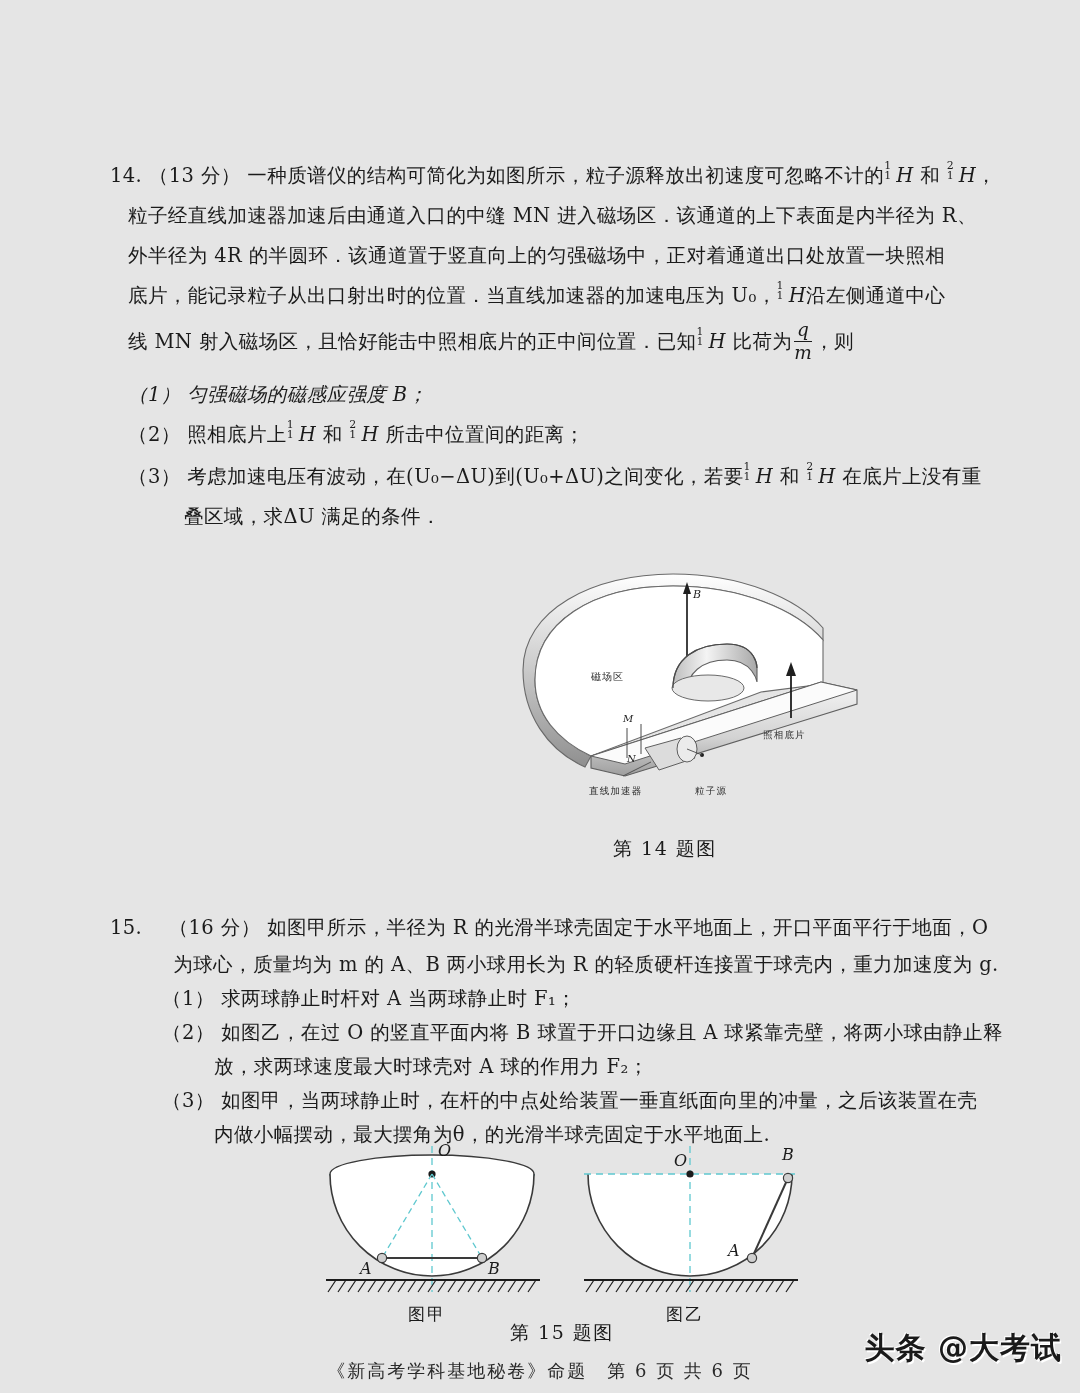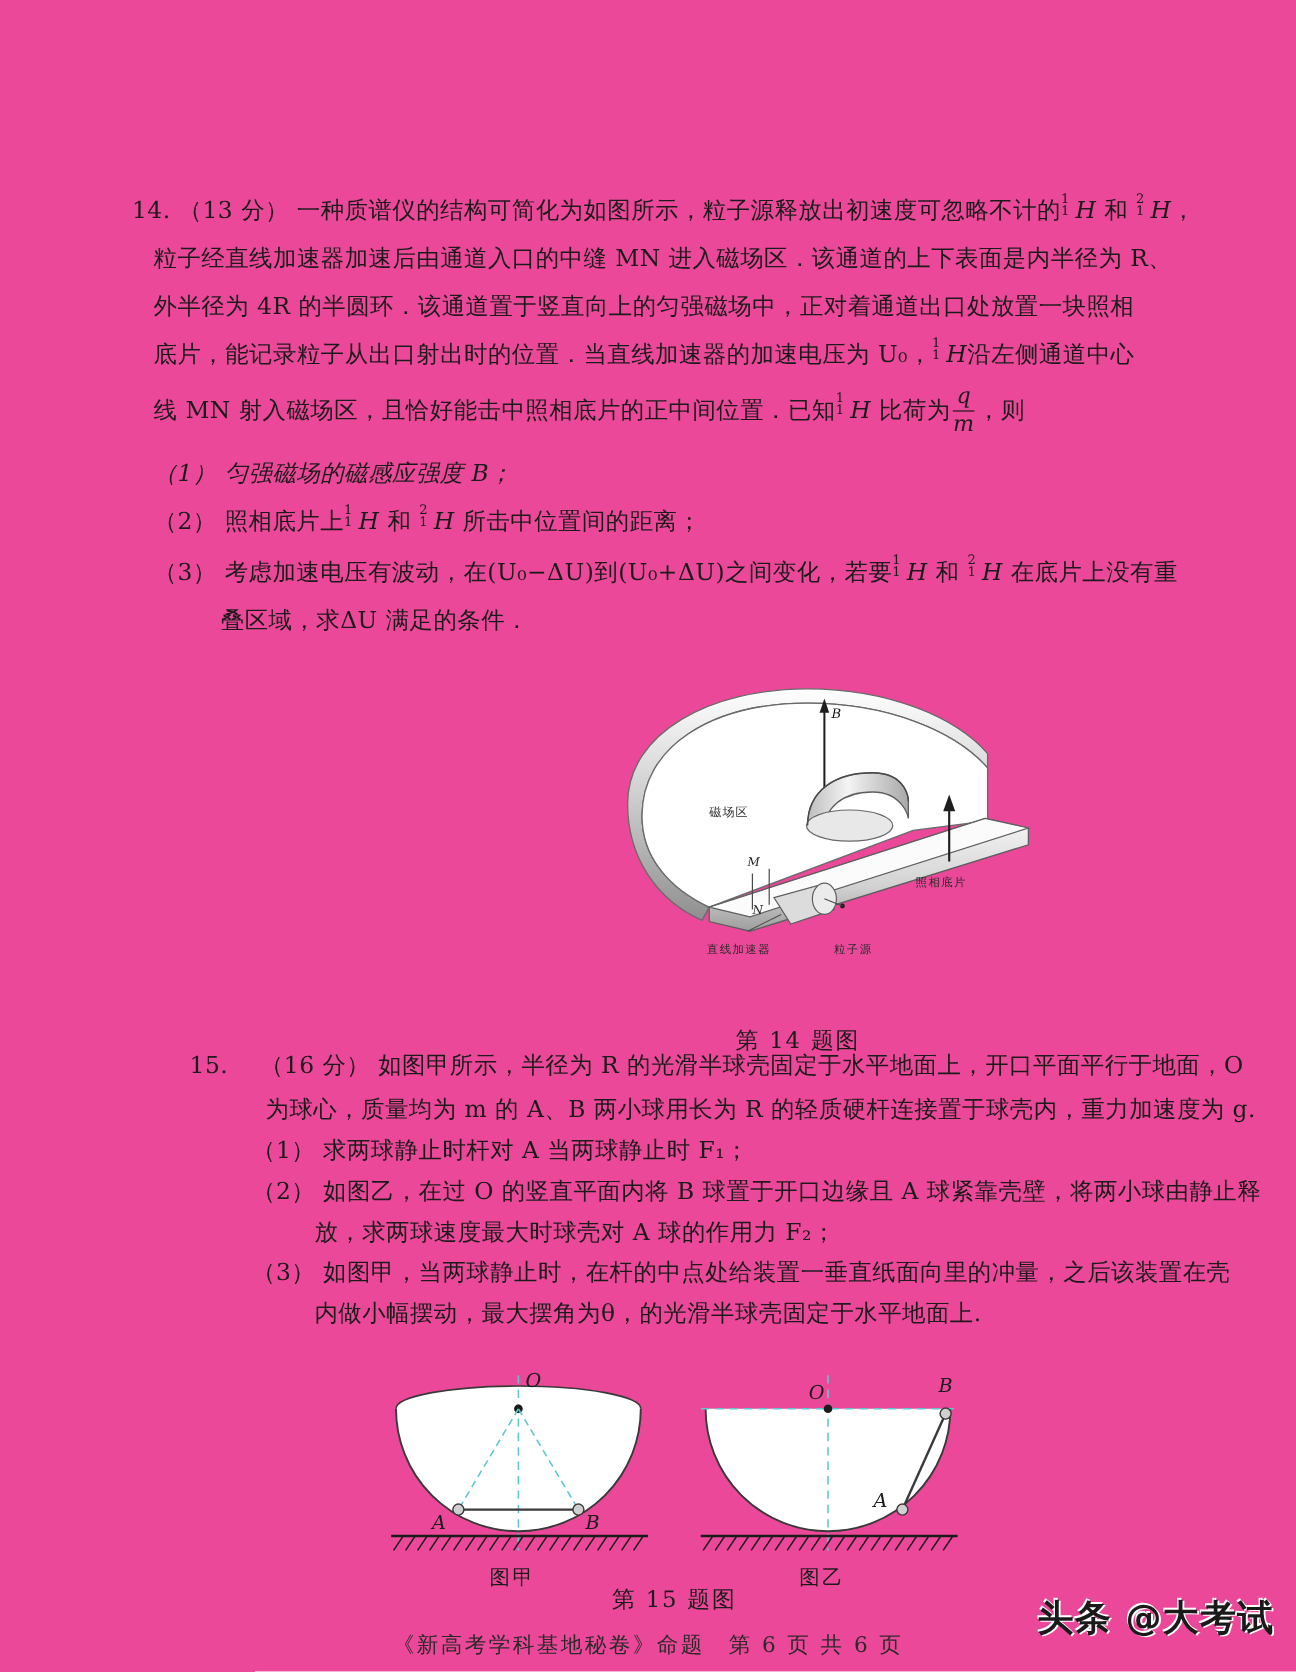--- a/index.html
+++ b/index.html
@@ -12,21 +12,21 @@
     height: 1393px;
     position: relative;
     font-family: "DejaVu Serif", "Liberation Serif", serif;
     color: #1b1b1b;
     overflow: hidden;
   }
 
   .page {
     position: absolute;
     inset: 0;
-    background: #ec4899;
+    background: #e5e5e5;
   }
 
   
   .q-block { position: absolute; }
   .line {
     font-size: 19.5px;
     line-height: 40px;
     letter-spacing: 0.4px;
     white-space: nowrap;
   }
@@ -204,23 +204,23 @@
       <circle cx="197" cy="193" r="2" fill="#1f1f1f"></circle>
       <line x1="197" y1="193" x2="182" y2="187" stroke="#4a4a4a" stroke-width="0.9"></line>
 
       <line x1="118" y1="214" x2="146" y2="200" stroke="#4a4a4a" stroke-width="0.9"></line>
 
       <text x="84" y="232" font-family="DejaVu Sans, Liberation Sans, sans-serif" font-size="9.5" fill="#2b2b2b" letter-spacing="1.2">直线加速器</text>
       <text x="190" y="232" font-family="DejaVu Sans, Liberation Sans, sans-serif" font-size="9.5" fill="#2b2b2b" letter-spacing="1.2">粒子源</text>
     </svg>
   </div>
 
-  <div class="caption" style="left:613px; top:854px;">第 14 题图</div>
-
-  <div class="q-block" style="left:110px; top:868px; width:900px;margin-left:48px;">
+  <div class="caption" style="left:613px; top:836px;">第 14 题图</div>
+
+  <div class="q-block" style="left:110px; top:908px; width:900px;">
 
     <div class="line">
       <span class="num">15.</span>
       &nbsp;&nbsp;
       <span>（16 分）</span>
       <span>如图甲所示，半径为 R 的光滑半球壳固定于水平地面上，开口平面平行于地面，O</span>
     </div>
     <div class="line" style="padding-left:52px; line-height:34px;text-align:center;">
       <span>为球心，质量均为 m 的 A、B 两小球用长为 R 的轻质硬杆连接置于球壳内，重力加速度为 g.</span>
     </div>

